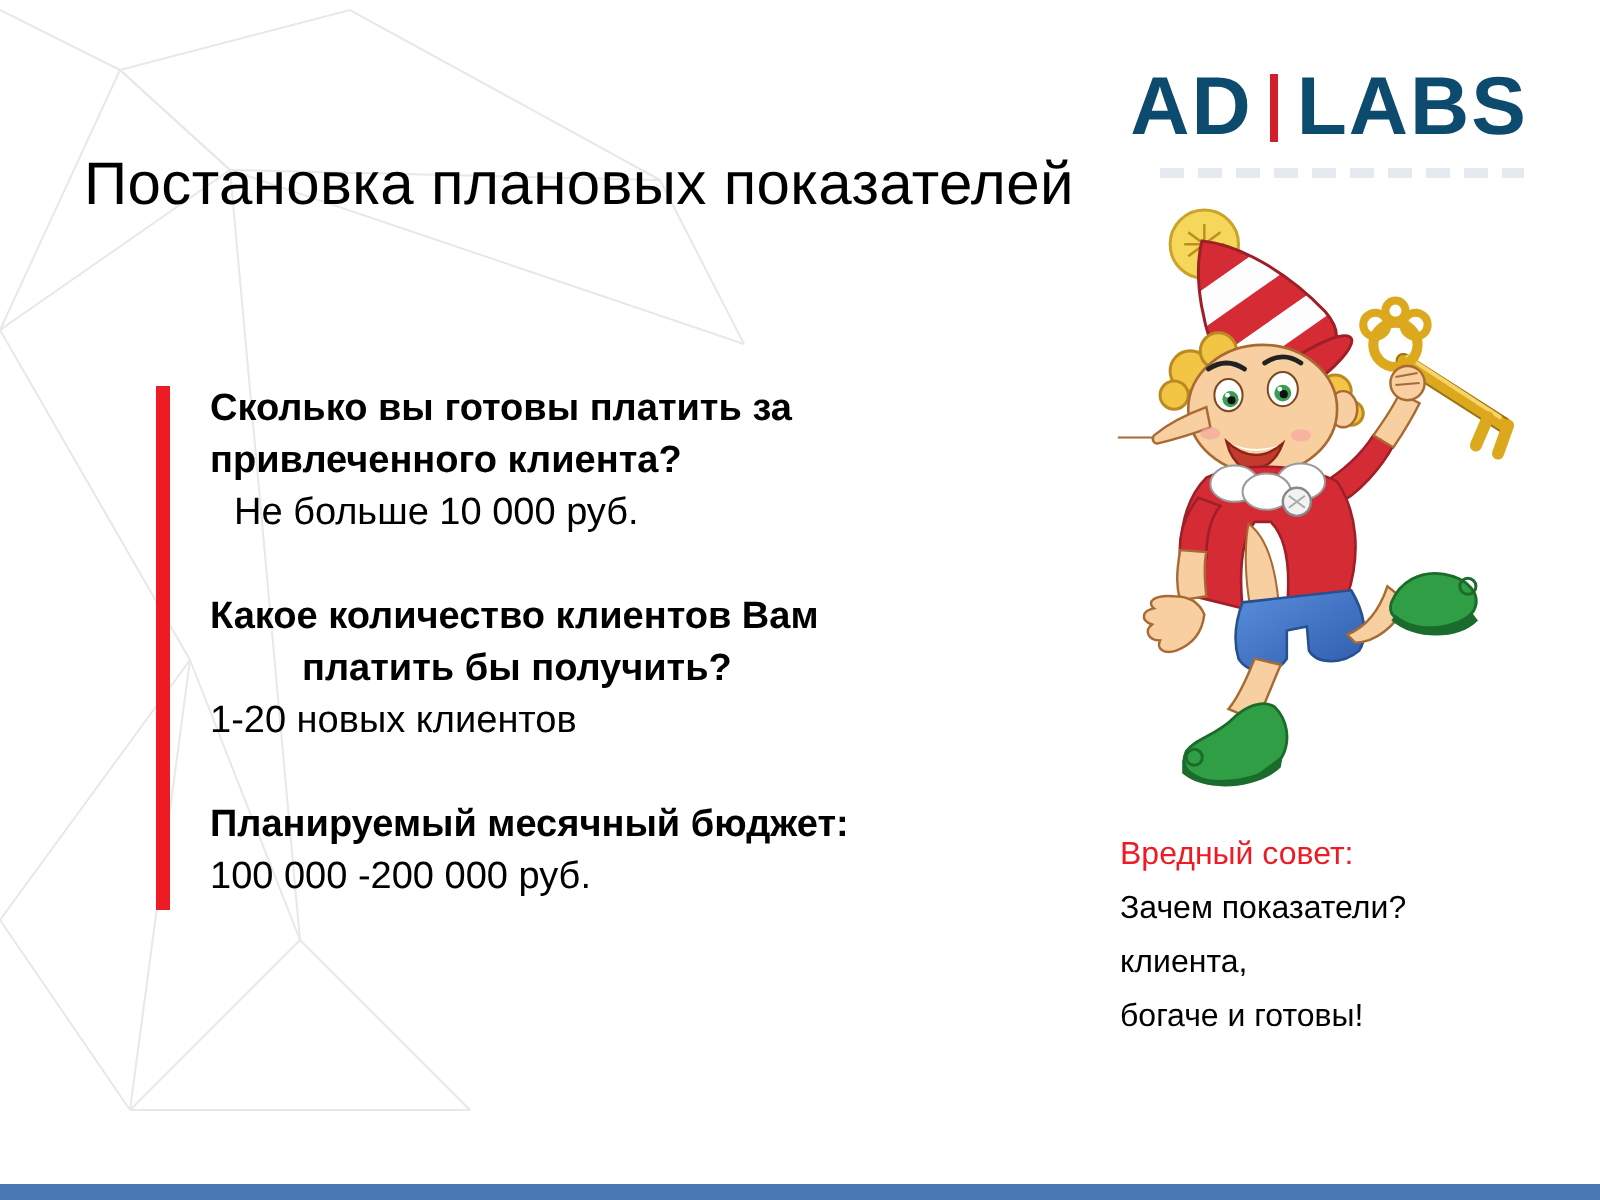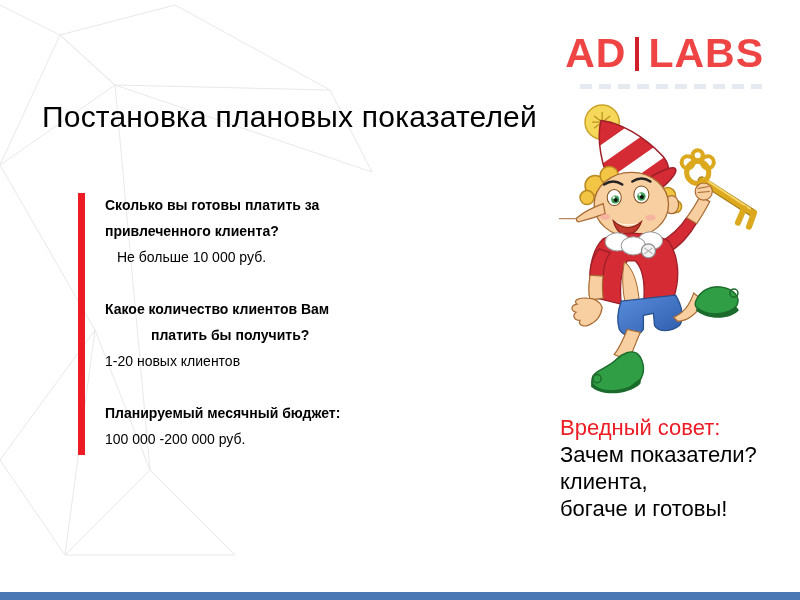--- a/index.html
+++ b/index.html
@@ -4,41 +4,41 @@
 <style>
   * { margin:0; padding:0; box-sizing:border-box; }
   html,body { width:800px; height:600px; background:#fff; overflow:hidden;
               font-family:"Liberation Sans","DejaVu Sans",sans-serif; }
   .slide { position:relative; width:800px; height:600px; background:#ffffff; }
 
   .mesh { position:absolute; left:0; top:0; width:400px; height:600px; pointer-events:none; }
 
   .slide-title {
     position:absolute; left:42px; top:76px; width:540px;
-    font-size:30px; font-weight:400; color:#000; letter-spacing:0.2px;margin-top:24px;
+    font-size:30px; font-weight:400; color:#000; letter-spacing:0.2px;
   }
 
   .logo { position:absolute; top:30px; right:36px; display:flex; align-items:center; }
-  .logo .word { font-size:41px; font-weight:bold; color:#ef4444; letter-spacing:1px; }
+  .logo .word { font-size:41px; font-weight:bold; color:#0c4a6e; letter-spacing:1px; }
   .logo .divider { width:4px; height:34px; background:#d12029; margin:0 9px; }
   .logo-tagline {
     position:absolute; top:84px; right:38px; width:182px; height:5px;
     background:repeating-linear-gradient(90deg,#e4eaef 0 12px,#ffffff 12px 19px);
   }
 
   .accent-bar { position:absolute; left:78px; top:193px; width:7px; height:262px; background:#ed1c24; }
 
-  .qa { position:absolute; left:105px; top:192px; width:345px; font-size:14px; line-height:26px; color:#000; }
+  .qa { position:absolute; left:105px; top:192px; width:345px; font-size:19px; line-height:26px; color:#000; }
   .qa .q { font-weight:bold; }
   .qa .a { font-weight:400; }
   .qa .indent1 { padding-left:12px; }
   .qa .centered { padding-left:46px; }
   .qa .gap { height:26px; }
 
-  .advice { position:absolute; left:560px; top:414px; width:220px; font-size:22px; line-height:27px; color:#000; }
+  .advice { position:absolute; left:560px; top:414px; width:220px; font-size:16px; line-height:27px; color:#000; }
   .advice .heading { color:#ed1c24; }
 
   .buratino { position:absolute; left:546px; top:100px; width:228px; height:342px; }
 
   .footer-bar { position:absolute; left:0; bottom:0; width:800px; height:8px; background:#4a78b5; }
 </style>
 </head>
 <body>
 
 <div class="slide">

